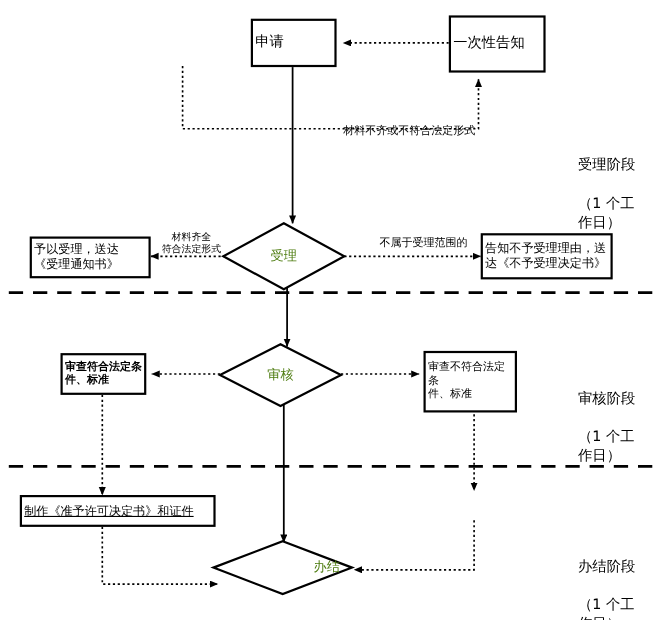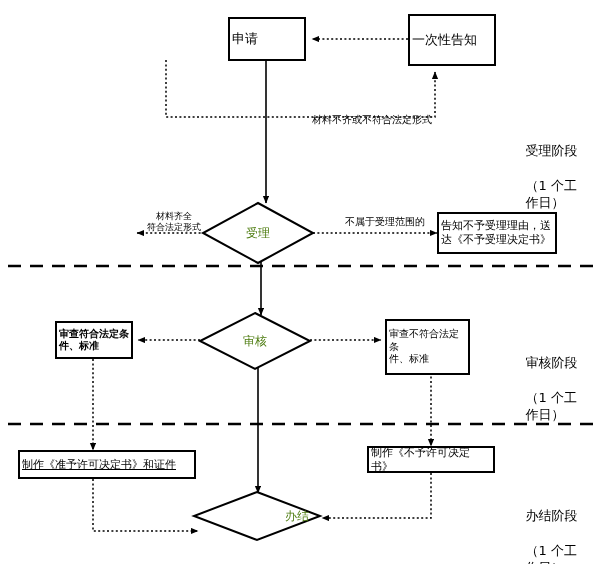--- a/index.html
+++ b/index.html
@@ -124,43 +124,44 @@
   </svg>
 
   <div class="node-box fs13" style="left:228px; top:17px; width:78px; height:44px;">
     <span class="txt">申请</span>
   </div>
 
   <div class="node-box fs13" style="left:408px; top:14px; width:88px; height:52px;">
     <span class="txt">一次性告知</span>
   </div>
 
+  <div class="node-box fs11" style="left:27px; top:215px; width:110px; height:38px;">
+    <span class="txt">予以受理，送达
+《受理通知书》</span>
+  </div>
 
   <div class="node-box fs11" style="left:437px; top:212px; width:120px; height:42px;">
     <span class="txt">告知不予受理理由，送
 达《不予受理决定书》</span>
   </div>
 
   <div class="node-box fs10" style="left:55px; top:321px; width:78px; height:38px;font-weight:bold;">
     <span class="txt">审查符合法定条
 件、标准</span>
   </div>
 
   <div class="node-box fs10" style="left:385px; top:319px; width:85px; height:56px;">
     <span class="txt">审查不符合法定条
 件、标准</span>
   </div>
 
   <div class="node-box fs11" style="left:18px; top:450px; width:178px; height:29px;text-decoration:underline;">
     <span class="txt">制作《准予许可决定书》和证件</span>
   </div>
 
-  <div class="node-box fs11" style="left:367px; top:446px; width:128px; height:27px;">
-    <span class="txt">制作《不予许可决定书》</span>
-  </div>
 
   <div class="diamond-label fs12" style="left:258px; top:233px;">受理</div>
 
   <div class="diamond-label fs12" style="left:255px; top:341px;">审核</div>
 
   <div class="diamond-label fs12" style="left:257px; top:516px;margin-left:40px;">办结</div>
 
   <div class="edge-label fs10" style="left:292px; top:96px; width:160px;">材料不齐或不符合法定形式</div>
 
   <div class="edge-label fs9" style="left:135px; top:193px; width:78px;">材料齐全

